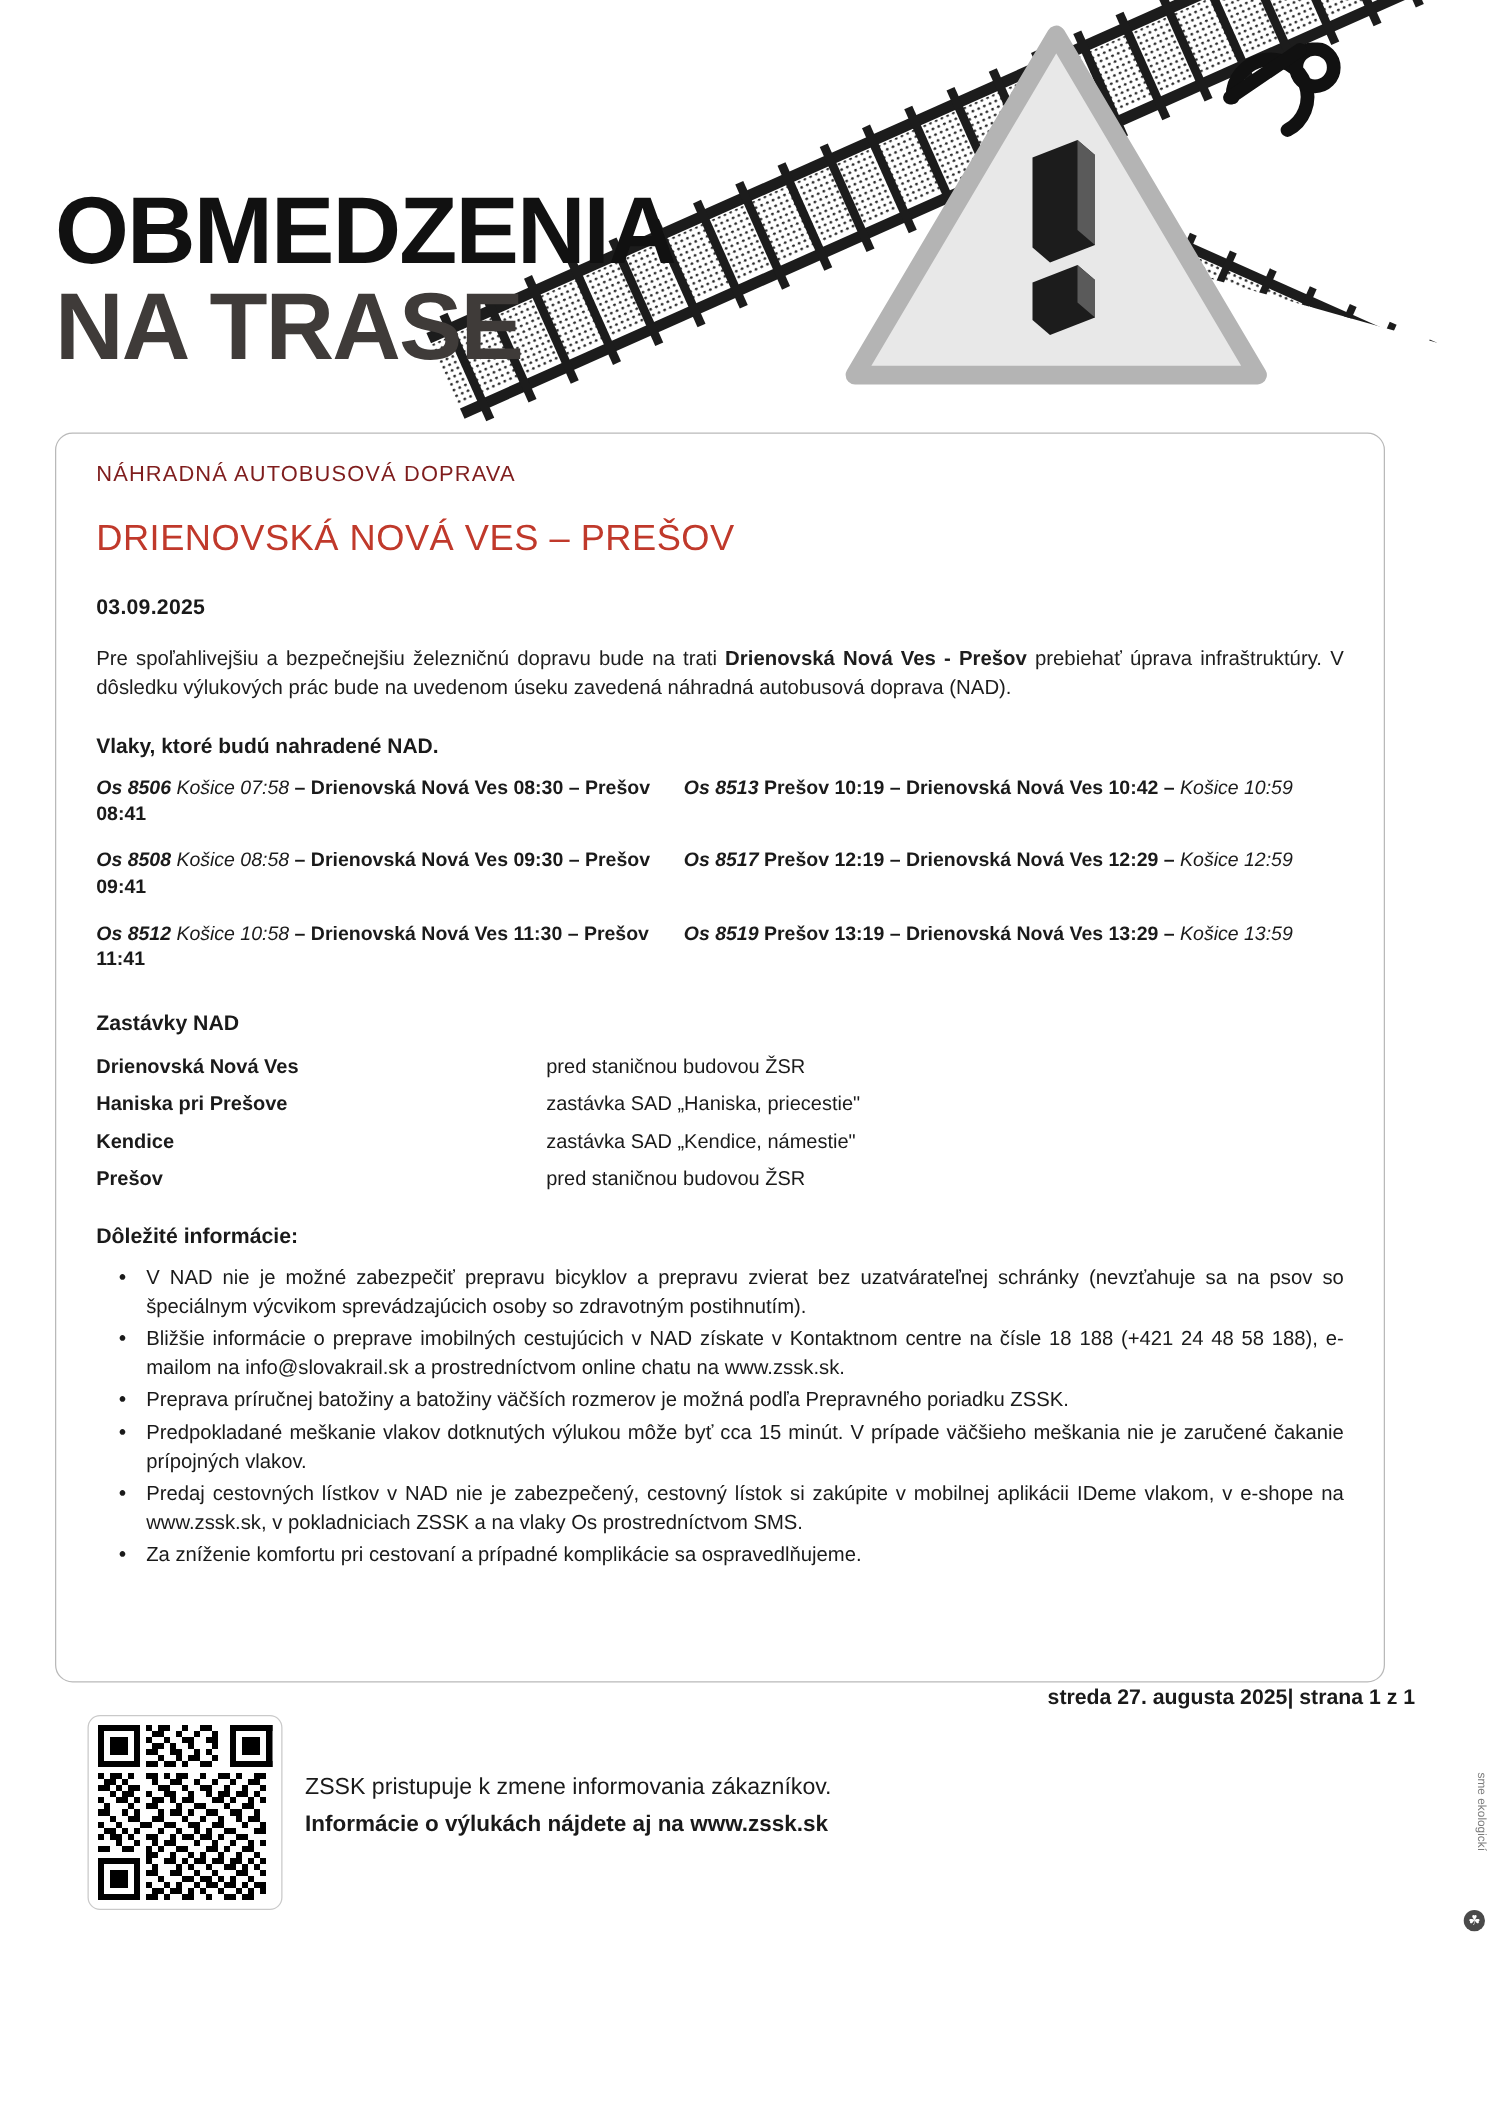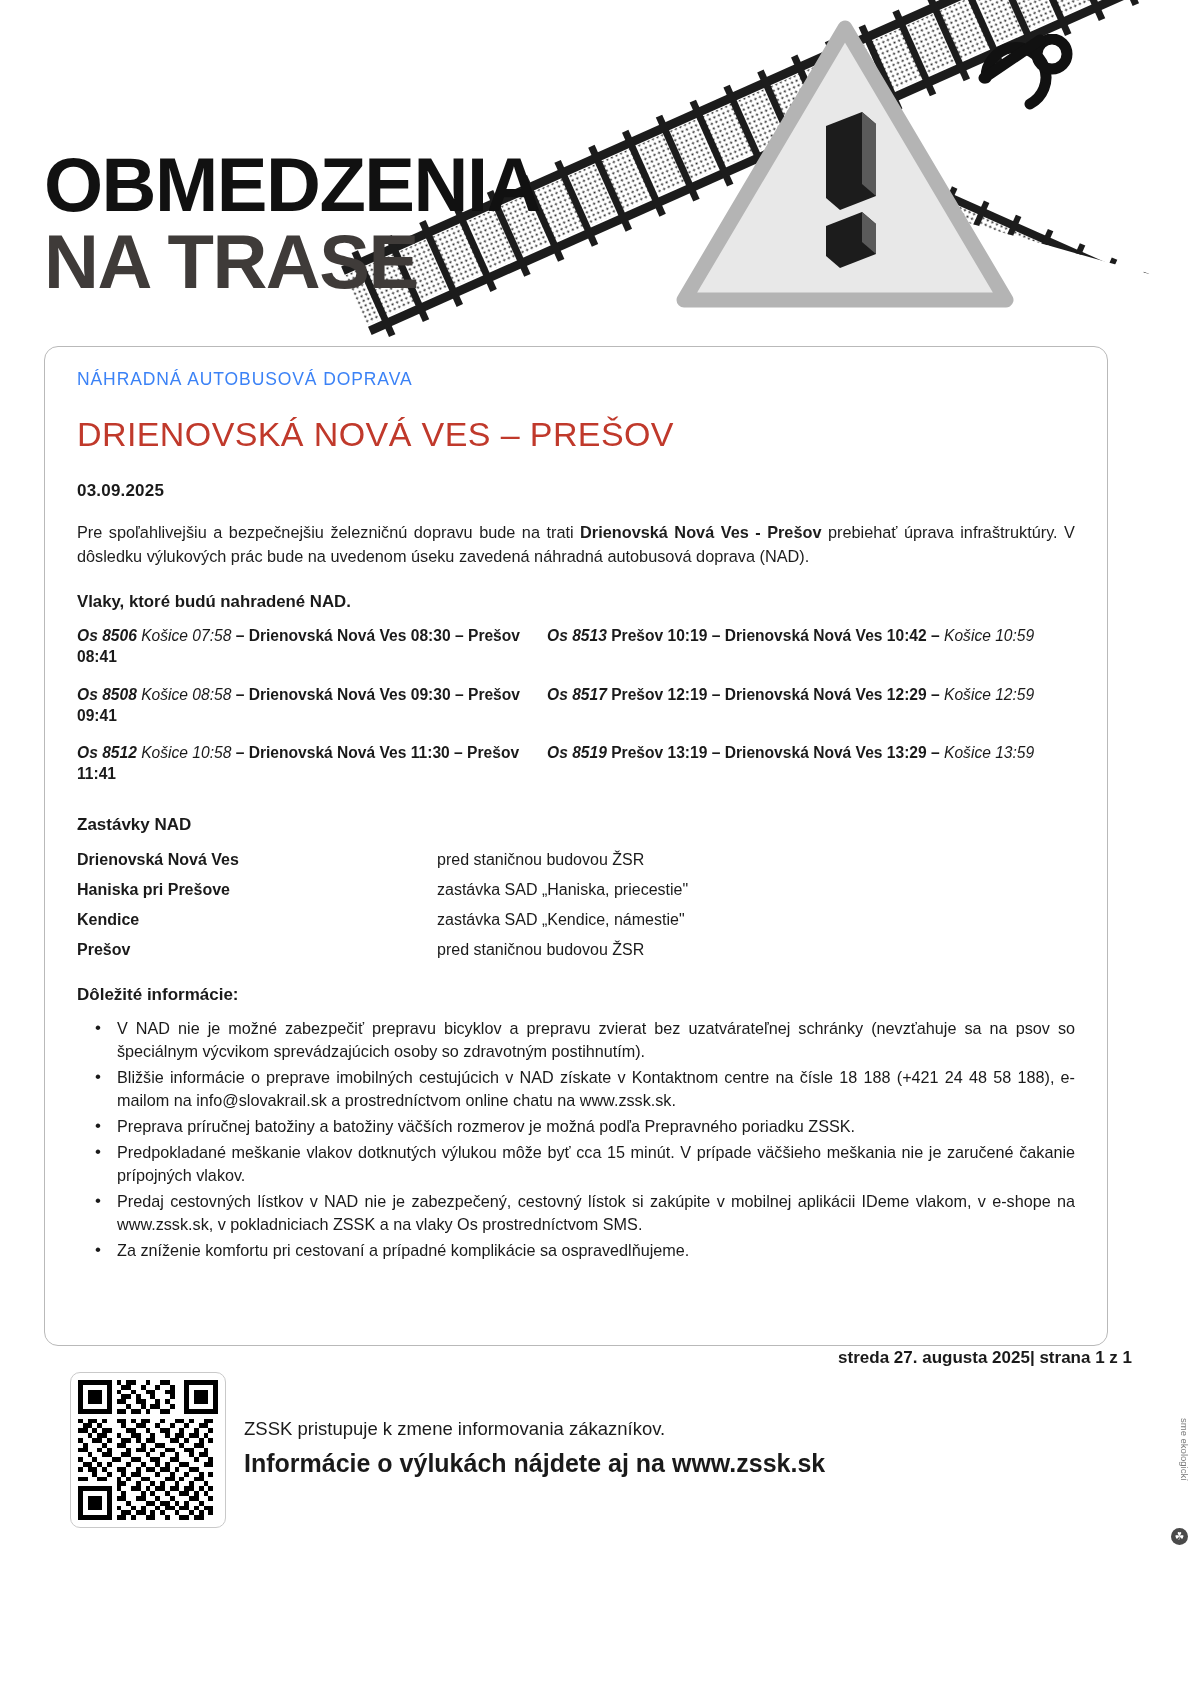--- a/index.html
+++ b/index.html
@@ -32,26 +32,26 @@
   
   .card {
     position: absolute; top: 346px; left: 44px;
     width: 1064px; height: 1000px;
     border: 1px solid #b9b9b9; border-radius: 14px;
     background: #fff;
   }
   .card-inner { padding: 22px 32px 0 32px; }
 
   .eyebrow {
-    font-size: 17.5px; letter-spacing: 0.9px; color: #3b82f6;
+    font-size: 17.5px; letter-spacing: 0.9px; color: #7f1d1d;
     font-weight: 400;
   }
   .route-title {
     margin-top: 26px;
-    font-size: 34px; color: #c0392b; letter-spacing: 0.4px;
+    font-size: 29px; color: #c0392b; letter-spacing: 0.4px;
     font-weight: 400; line-height: 1.1;
   }
   .date-line {
     margin-top: 28px; font-size: 17px; font-weight: bold; letter-spacing: 0.2px;
   }
   .intro {
     margin-top: 20px; font-size: 16.3px; line-height: 1.44;
     text-align: justify; color: #1d1d1d;
   }
   .intro b { font-weight: bold; }
@@ -93,21 +93,21 @@
     font-size: 17px; font-weight: bold; 
   }
   .qr { position: absolute; top: 1380px; left: 78px; width: 140px; height: 140px; }
   .qr-frame {
     position: absolute; top: 1372px; left: 70px;
     width: 156px; height: 156px;
     border: 1px solid #c9c9c9; border-radius: 10px;
   }
   .foot-msg { position: absolute; top: 1386px; left: 244px; margin-top: 32px; }
   .foot-msg .l1 { font-size: 18.5px; font-weight: 400; }
-  .foot-msg .l2 { font-size: 25px; font-weight: bold; margin-top: 9px; }
+  .foot-msg .l2 { font-size: 18px; font-weight: bold; margin-top: 9px; }
 
   .company {
     position: absolute; top: 1548px; left: 78px;
     font-size: 17.5px; font-weight: bold; letter-spacing: 0.1px;
   }
   .eco {
     position: absolute; top: 1418px; right: 10px;
     font-size: 9.5px; color: #7a7a7a;
     writing-mode: vertical-rl;
   }

